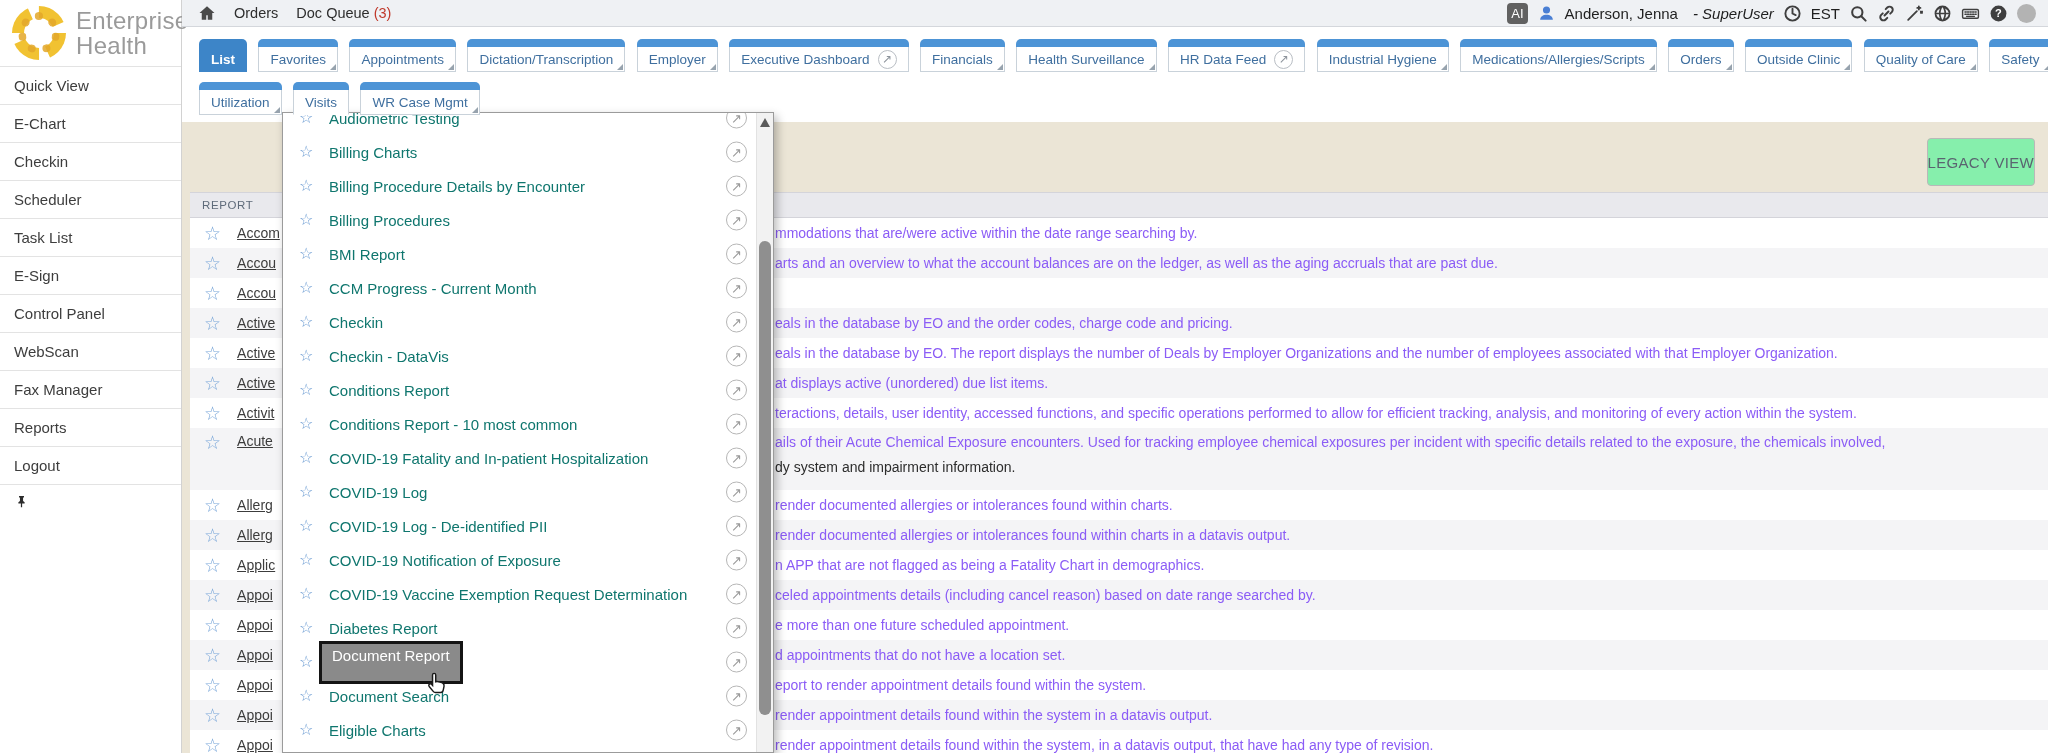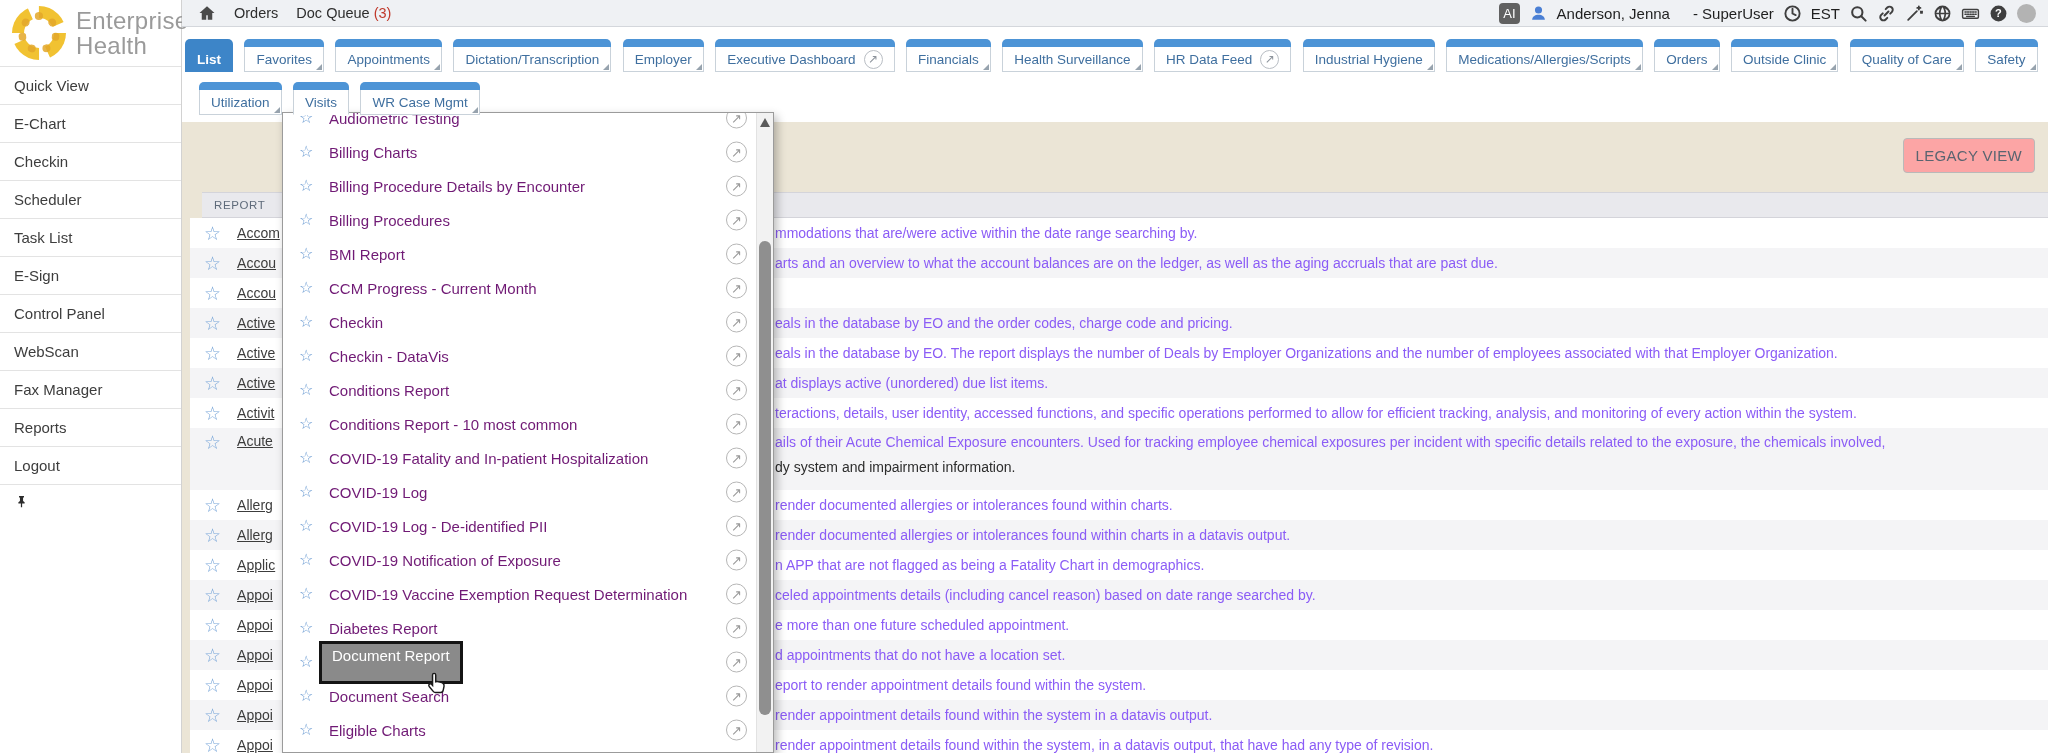--- a/index.html
+++ b/index.html
@@ -23,63 +23,63 @@
   .pin-row svg { width:15px; height:15px; }
 
   
   .topbar { position:absolute; left:182px; right:0; top:0; height:27px; background:#eff1f4; border-bottom:1px solid #d4d7dc; display:flex; align-items:center; z-index:6; }
   .topbar-left { display:flex; align-items:center; gap:18px; padding-left:16px; font-size:14.5px; color:#2e2e2e; }
   .topbar-left .nav-link { cursor:pointer; }
   .home-ic { width:18px; height:18px; display:inline-flex; cursor:pointer; }
   .dq-count { color:#c0392b; margin-left:4px; }
   .topbar-right { margin-left:auto; display:flex; align-items:center; gap:9px; padding-right:12px; font-size:15px; color:#1f1f1f; }
   .ai-badge { background:#616161; color:#fff; font-weight:normal; font-size:13px; line-height:1; padding:4px 4px; border-radius:4px; cursor:pointer; }
-  .role { margin-left:14px; }
+  .role { font-style:italic; margin-left:6px; }
   .tb-ic { width:19px; height:19px; display:inline-flex; align-items:center; justify-content:center; cursor:pointer; }
   .tb-ic svg { width:100%; height:100%; }
   .gray-dot { width:19px; height:19px; border-radius:50%; background:#b3b3b3; }
 
   
   .tabs-area { position:absolute; left:182px; right:0; top:27px; height:95px; background:#fff; }
-  .trow1 { position:absolute; top:20px; left:3px; right:0; white-space:nowrap; }
+  .trow1 { position:absolute; top:20px; left:17px; right:0; white-space:nowrap; }
   .trow2 { position:absolute; top:63px; left:17px; right:0; white-space:nowrap; }
   .tab { position:relative; z-index:12; display:inline-flex; align-items:center; height:25px; margin-right:7px;
          background:#fff; border:1px solid #c9d2da; border-top:none; border-radius:0 0 0 0;
          padding:0 11px; font-size:13.5px; color:#3f6f9f; cursor:pointer; vertical-align:top; }
   .tab::before { content:""; position:absolute; top:-8px; left:-1px; right:-1px; height:8px; background:#4d94d6; border-radius:5px 5px 0 0; }
   .tab.active { background:#3d85c8; border-color:#3d85c8; color:#fff; font-weight:bold; }
   .tab.active::before { background:#3d85c8; }
   .tab.open { border-bottom-color:#fff; }
   .fold { position:absolute; right:1px; bottom:1px; width:0; height:0; border-left:6px solid transparent; border-bottom:6px solid #97a3ae; }
   .popout { width:19px; height:19px; margin-left:8px; border:1.5px solid #b9bec4; border-radius:50%; color:#8d949c; font-size:12px; display:inline-flex; align-items:center; justify-content:center; }
 
   
   .content { position:absolute; left:182px; right:0; top:122px; bottom:0; background:#ebe5d6; overflow:hidden; }
-  .legacy-btn { position:absolute; top:16px; right:13px; height:35px; padding:0 12px; background:#fca5a5; border:1px solid #b9b9b9;
+  .legacy-btn { position:absolute; top:16px; right:13px; height:48px; padding:0 0; background:#86efac; border:1px solid #b9b9b9;
                 border-radius:4px; font-size:15px; color:#5a6470; letter-spacing:.3px; display:flex; align-items:center; cursor:pointer; }
   .rtable { position:absolute; left:8px; right:0; top:70px; }
   .thead { height:26px; background:#e9e9ed; border-top:1px solid #d4d4da; border-bottom:1px solid #d4d4da;
-           color:#5f6b7a; font-size:11.5px; letter-spacing:.6px; display:flex; align-items:center; padding-left:12px;margin-left:12px; }
+           color:#5f6b7a; font-size:11.5px; letter-spacing:.6px; display:flex; align-items:center; padding-left:12px; }
   .trow { position:relative; height:30px; background:#fff; display:flex; align-items:center; padding-left:14px; }
   .trow.alt { background:#f4f4f6; }
   .trow.tall { height:62px; align-items:flex-start; padding-top:5px; }
   .row-star { color:#7aa7d9; font-size:19px; line-height:1; margin-right:16px; cursor:pointer; }
   .row-link { font-size:14px; color:#3c3c3c; text-decoration:underline; cursor:pointer; white-space:nowrap;text-align:right; }
   .row-desc { position:absolute; left:585px; right:10px; top:50%; transform:translateY(-50%);
               font-size:14px; color:#8b5cf6; white-space:nowrap; overflow:hidden; }
   .trow.tall .row-desc { top:6px; transform:none; }
   .trow.tall .row-desc2 { position:absolute; left:585px; right:10px; top:31px; font-size:14px; color:#2d2d2d; white-space:nowrap; overflow:hidden; }
 
   
   .dropdown { position:absolute; left:282px; top:112px; width:492px; bottom:0; background:#fff; border:1px solid #9b9b9b;
               box-shadow:3px 4px 9px rgba(0,0,0,.28); z-index:10; overflow:hidden; }
   .dd-list { margin-top:-12px; }
   .dd-item { position:relative; height:34px; display:flex; align-items:center; padding-left:16px; cursor:pointer; }
   .dd-star { color:#6b9bd2; font-size:16px; line-height:1; width:18px; margin-right:12px; cursor:pointer; }
-  .dd-label { font-size:15px; color:#701a75; white-space:nowrap; }
+  .dd-label { font-size:15px; color:#0f766e; white-space:nowrap; }
   .dd-label.highlight { background:#8a8a8a; color:#fff; border:3px solid #141414; padding:3px 10px 17px; margin-left:-10px; }
   .dd-arrow { position:absolute; right:26px; top:50%; transform:translateY(-50%); width:21px; height:21px;
               border:1.5px solid #b6b6b6; border-radius:50%; color:#9a9a9a; font-size:13px;
               display:flex; align-items:center; justify-content:center; cursor:pointer; }
   .dd-scroll { position:absolute; right:0; top:0; bottom:0; width:17px; background:#f2f2f2; border-left:1px solid #e2e2e2; }
   .dd-scroll-up { position:absolute; top:5px; left:3px; width:0; height:0; border-left:5.5px solid transparent; border-right:5.5px solid transparent; border-bottom:9px solid #5a5a5a; cursor:pointer; }
   .dd-thumb { position:absolute; left:2px; right:2px; top:128px; height:474px; background:#8f8f8f; border-radius:7px; cursor:pointer; }
 
   .cursor-hand { position:absolute; left:424px; top:670px; width:27px; height:27px; z-index:30; pointer-events:none; }
 </style>

